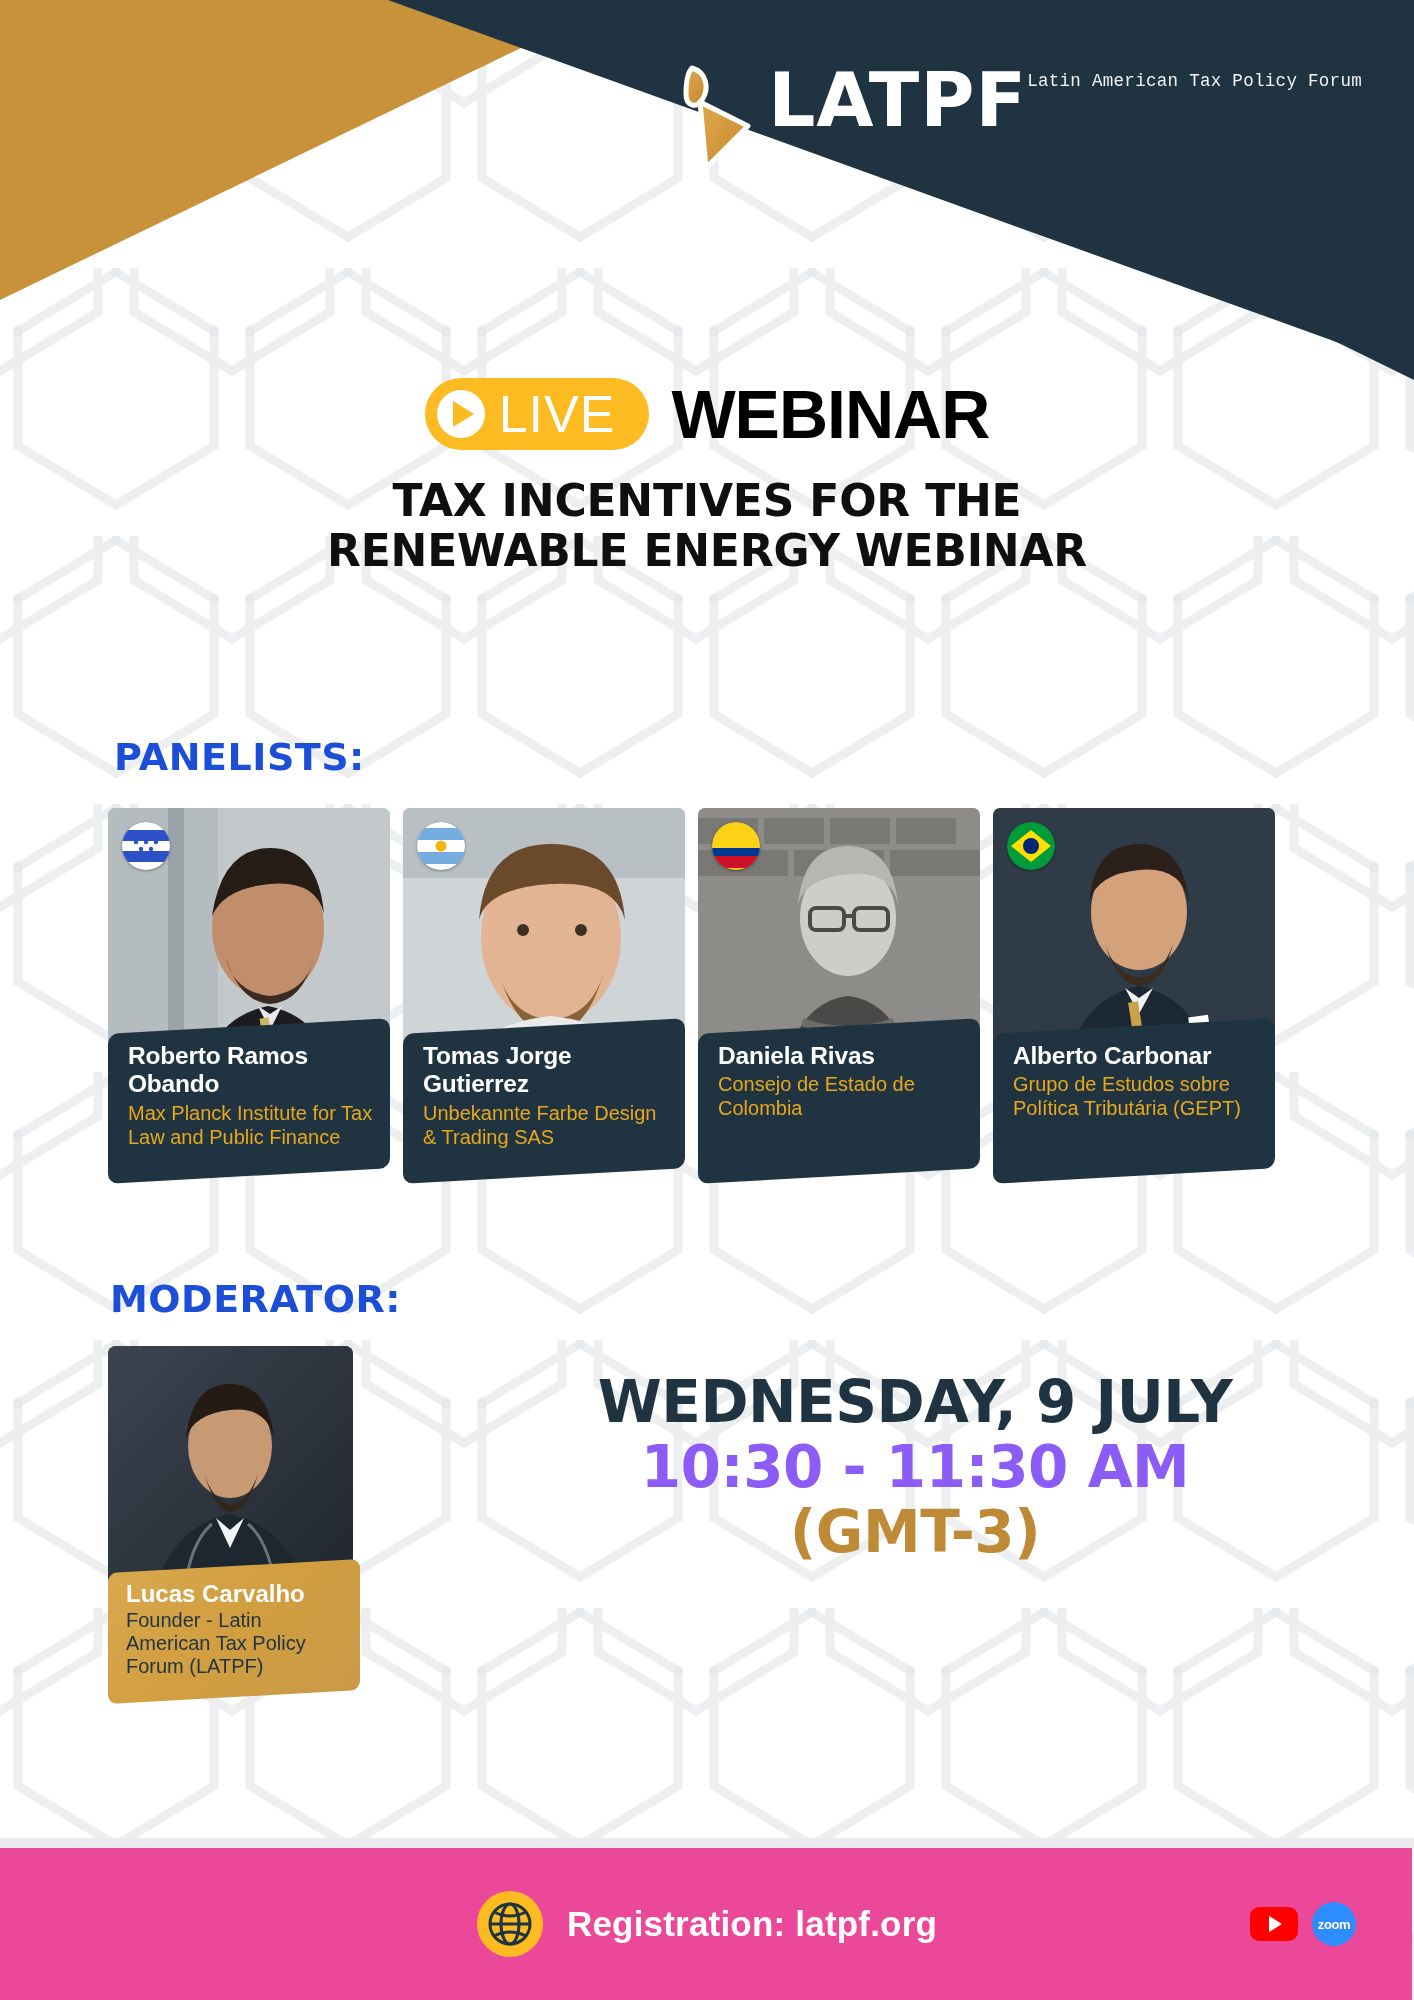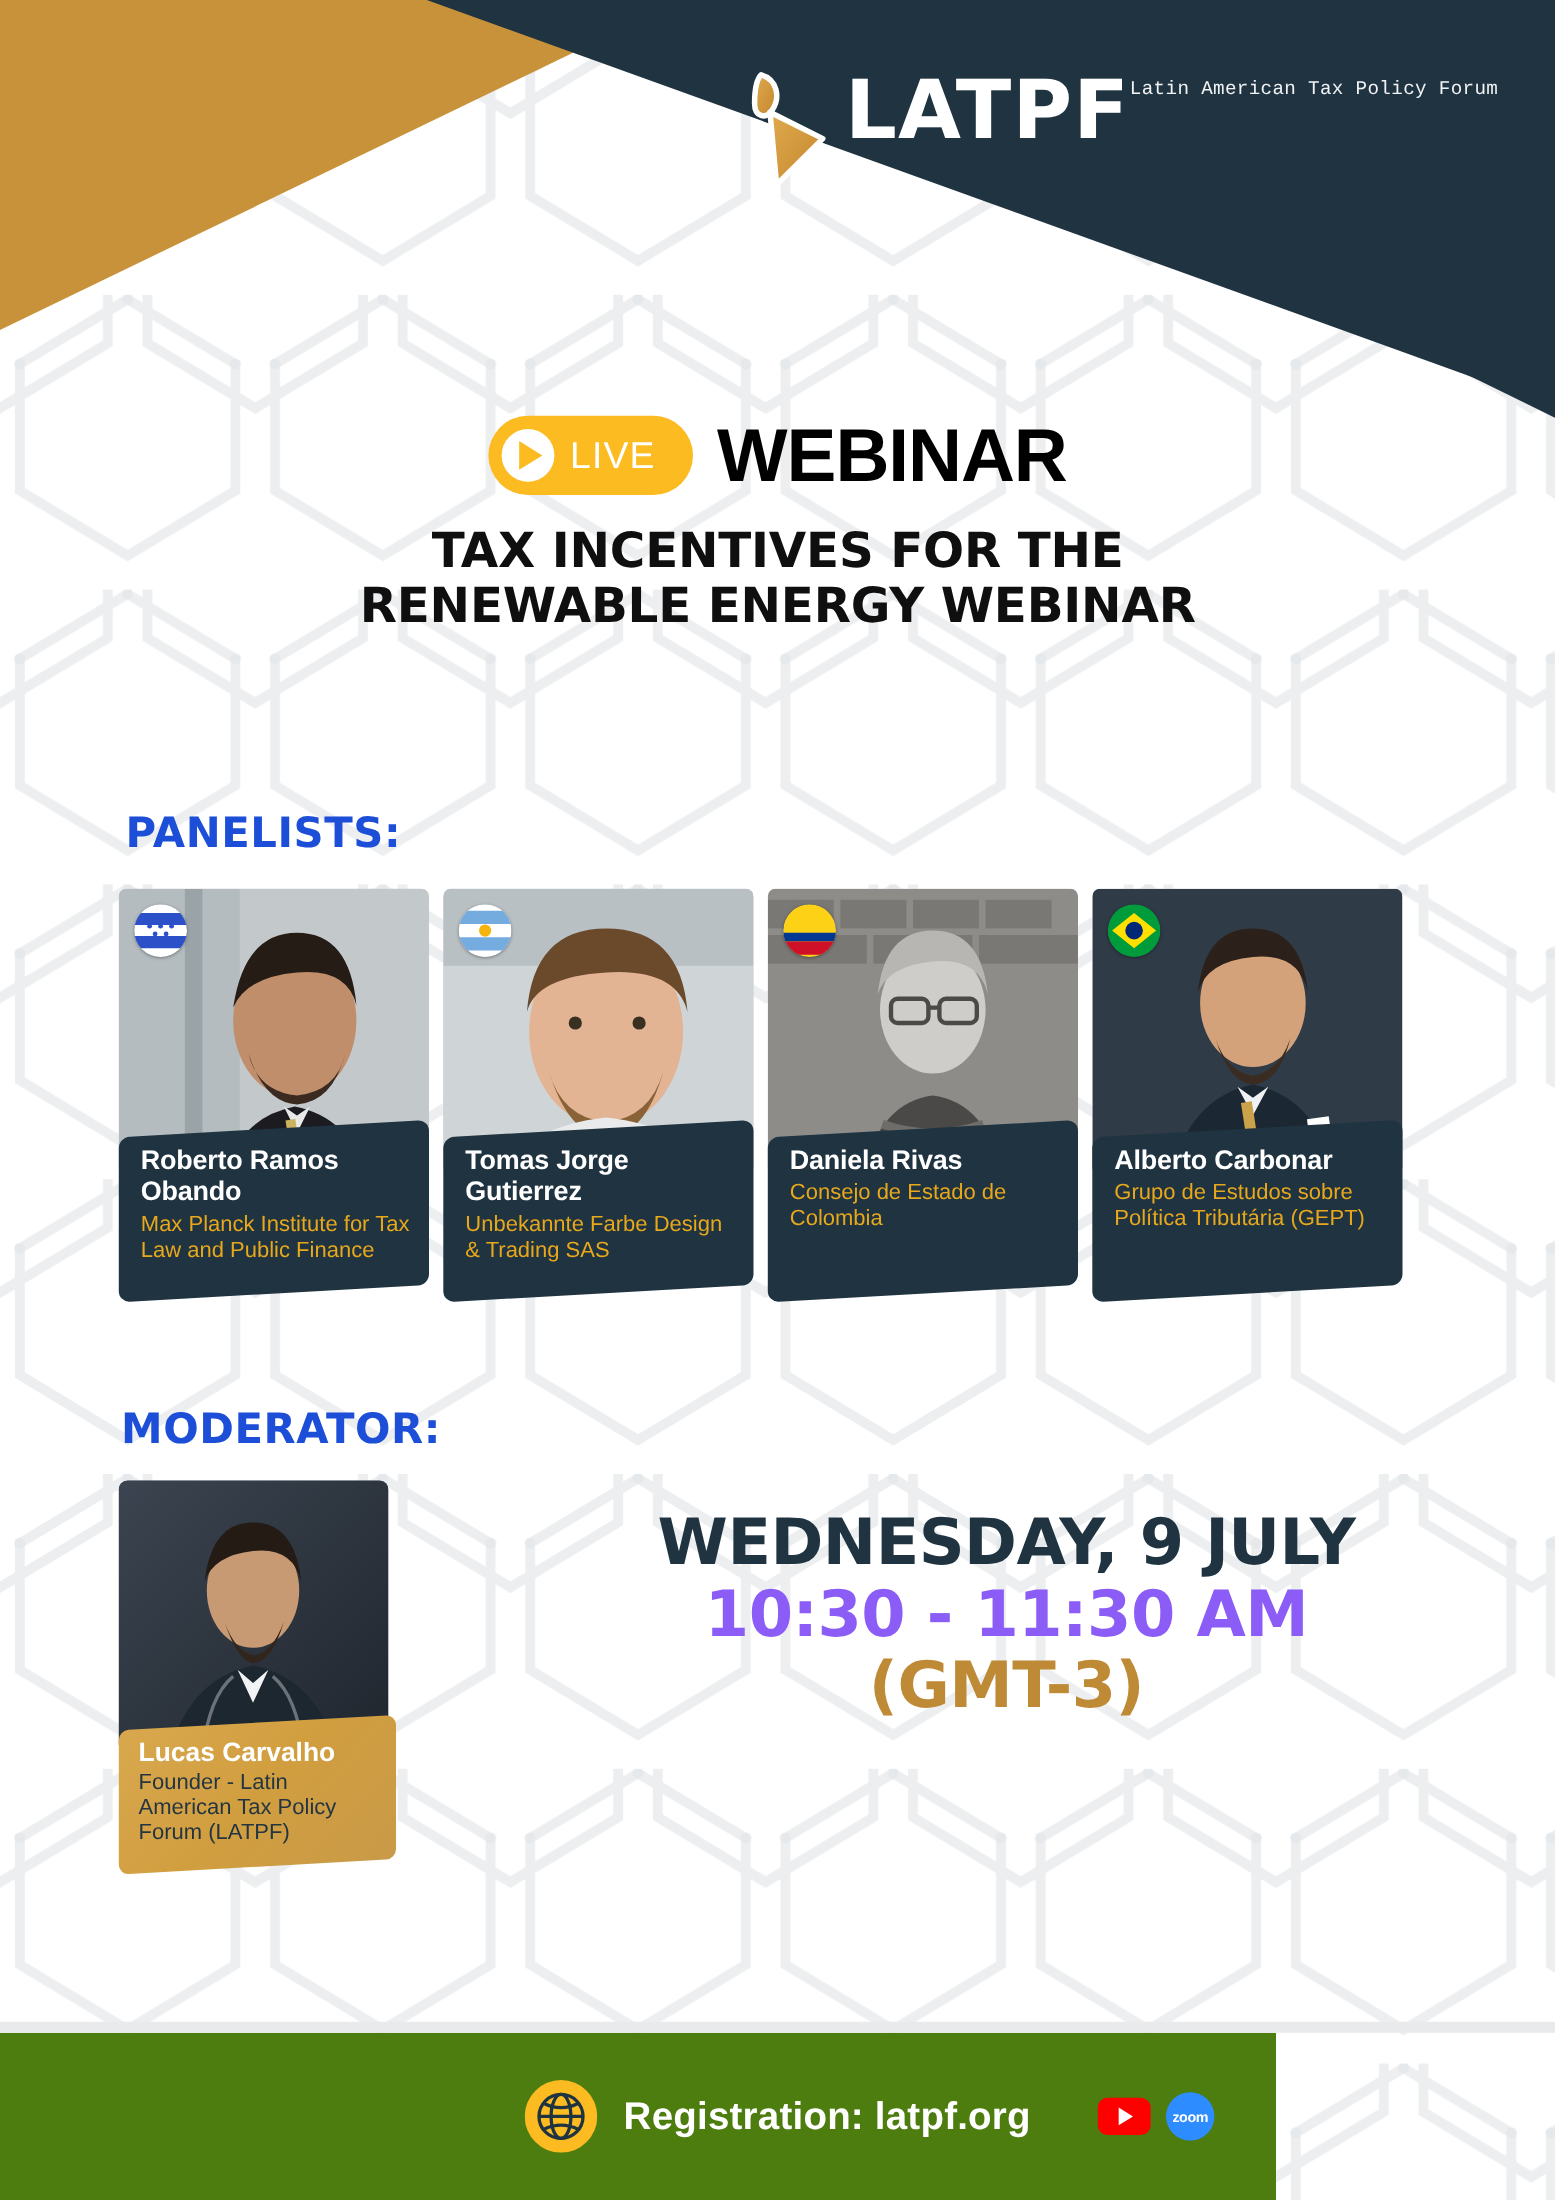--- a/index.html
+++ b/index.html
@@ -48,21 +48,21 @@
     background:#ffffff; display:flex; align-items:center; justify-content:center;
     flex:none;
   }
   .play-tri {
     width:0; height:0; margin-left:5px;
     border-top:13px solid transparent;
     border-bottom:13px solid transparent;
     border-left:21px solid #FBBB21;
   }
   .live-text {
-    color:#ffffff; font-size:34px; font-weight:500; letter-spacing:1px;
+    color:#ffffff; font-size:52px; font-weight:500; letter-spacing:1px;
     font-family:"Liberation Sans", sans-serif; line-height:1;
   }
   .webinar-text {
     font-family:Liberation Sans, sans-serif;
     font-weight:bold; font-size:68px; color:#000000; letter-spacing:-1px;
     line-height:1;
   }
   .subtitle {
     margin-top:26px;
     font-family:"DejaVu Sans", sans-serif;
@@ -141,22 +141,22 @@
     font-family:"DejaVu Sans", sans-serif; font-weight:bold;
     font-size:58px; color:#8b5cf6; line-height:1.12; letter-spacing:-0.5px;
   }
   .dt-tz {
     font-family:"DejaVu Sans", sans-serif; font-weight:bold;
     font-size:58px; color:#BE8A36; line-height:1.12; letter-spacing:-0.5px;
   }
 
   
   .footer {
-    position:absolute; left:0; bottom:0; width:1160px; height:152px;
-    background:#4d7c0f; z-index:8;
+    position:absolute; left:0; bottom:0; width:1412px; height:152px;
+    background:#ec4899; z-index:8;
     display:flex; align-items:center;
   }
   .footer-strip { position:absolute; left:0; top:-10px; width:1414px; height:10px; background:#e9eaec; }
   .footer-center {
     position:absolute; left:0; width:1414px;
     display:flex; align-items:center; justify-content:center; gap:24px;
   }
   .globe { width:66px; height:66px; flex:none; }
   .reg-text {
     color:#ffffff; font-size:35px; font-weight:bold;

